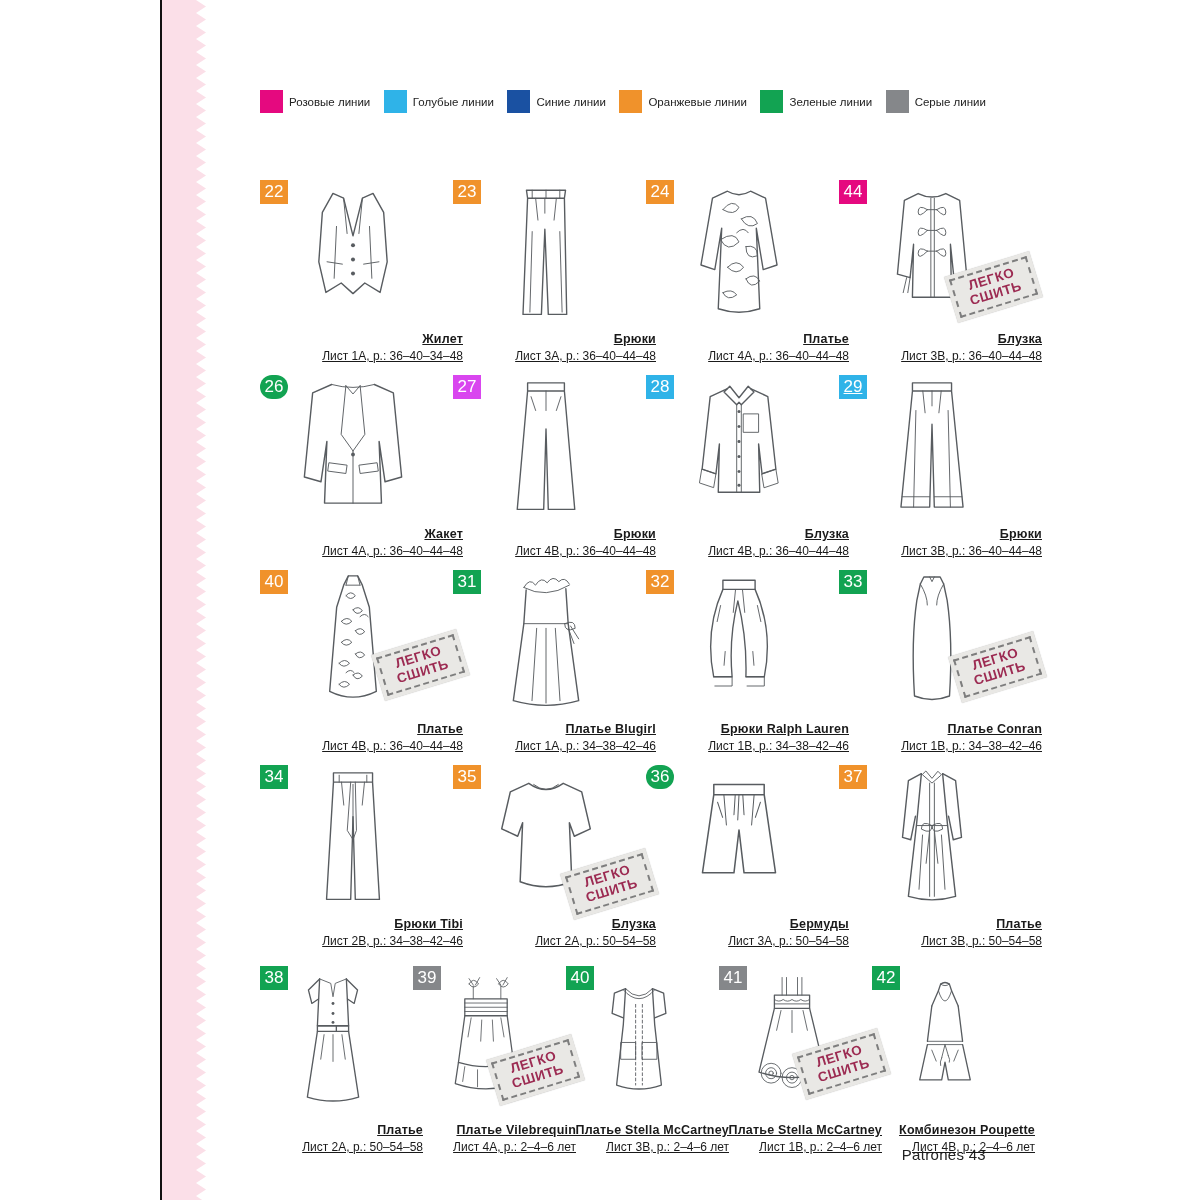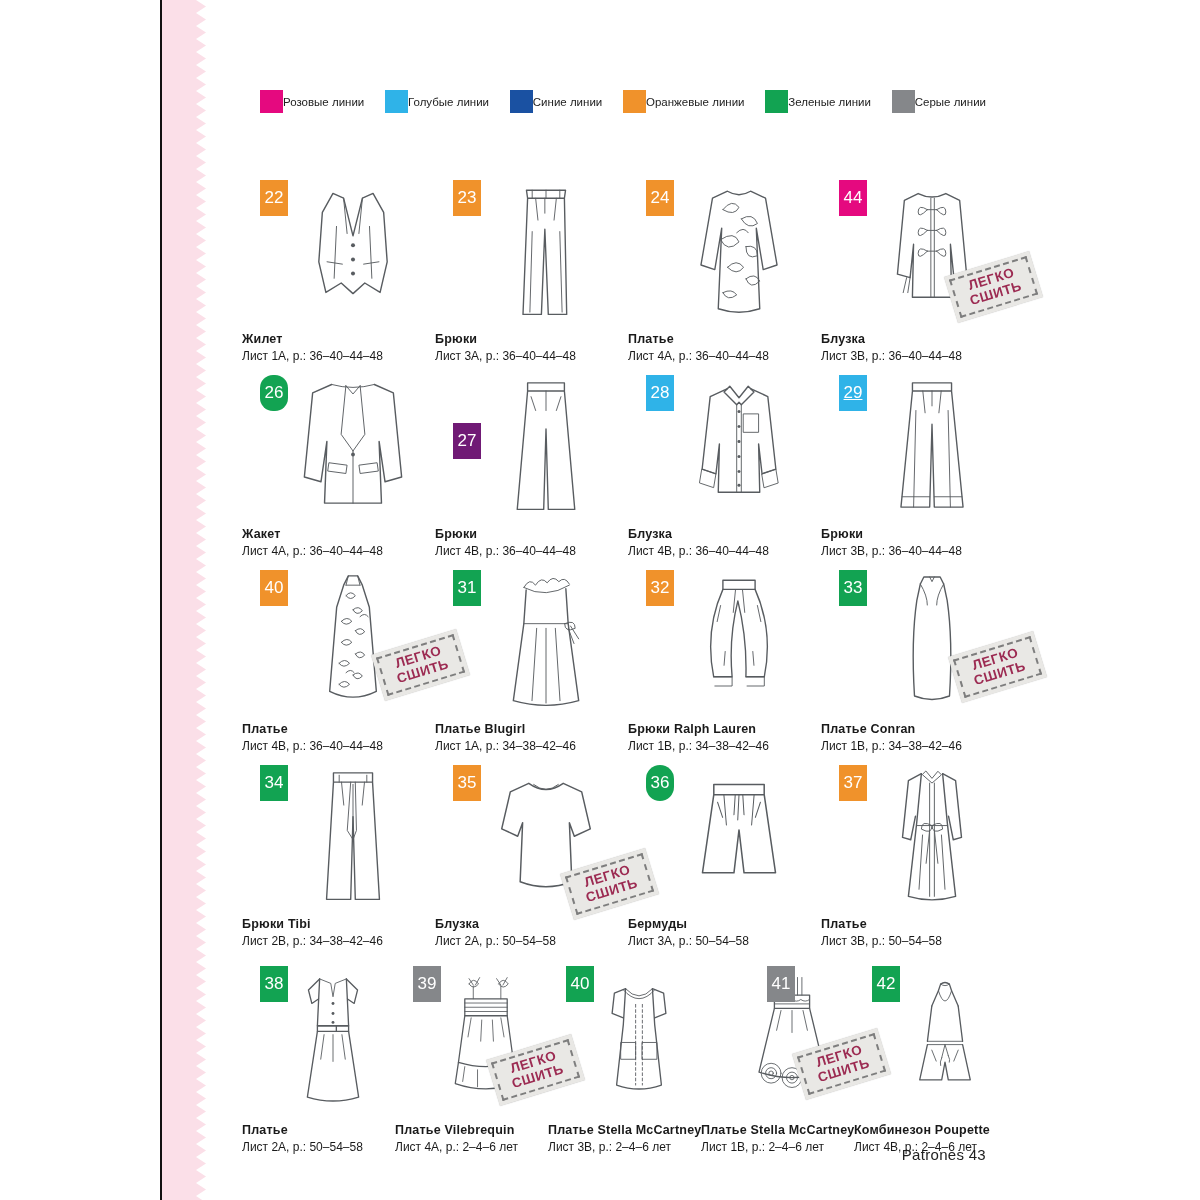--- a/index.html
+++ b/index.html
@@ -5,39 +5,39 @@
   html,body{margin:0;padding:0;}
   body{
     width:1200px;height:1200px;position:relative;background:#ffffff;
     font-family:"Liberation Sans", sans-serif;color:#1a1a1a;overflow:hidden;
   }
   
   .edge-line{position:absolute;left:160px;top:0;width:2px;height:1200px;background:#111;}
   .edge-strip{position:absolute;left:162px;top:0;width:46px;height:1200px;}
   
   .legend{position:absolute;left:260px;top:90px;width:726px;display:flex;justify-content:space-between;align-items:center;}
-  .legend-item{display:flex;align-items:center;justify-content:center;}
+  .legend-item{display:flex;align-items:center;gap:6px;justify-content:center;}
   .swatch{width:23px;height:23px;flex:none;}
   .legend-label{font-size:11.5px;color:#222;white-space:nowrap;}
   
   .grid{position:absolute;display:grid;}
   .main-grid{left:256px;top:172px;width:772px;grid-template-columns:repeat(4,193px);grid-auto-rows:195px;}
   .bottom-grid{left:256px;top:958px;width:765px;grid-template-columns:repeat(5,153px);grid-auto-rows:200px;}
   .cell{position:relative;}
   .badge{
-    position:absolute;left:4px;top:8px;width:28px;height:36px;z-index:3;
+    position:absolute;left:4px;top:8px;width:28px;height:24px;z-index:3;
     color:#fff;font-size:17px;display:flex;align-items:center;justify-content:center;
   }
   .art{position:absolute;left:0;right:0;top:2px;bottom:42px;display:flex;align-items:center;justify-content:center;}
   .art svg{display:block;}
   .art path,.art rect,.art circle,.art line,.art ellipse{fill:none;stroke:#585c60;stroke-width:1.2;stroke-linecap:round;stroke-linejoin:round;}
   .art .fl{fill:#585c60;stroke:none;}
   .art .thin{stroke-width:0.8;}
   .art .dsh{stroke-dasharray:2.5 2.2;}
-  .cap{position:absolute;left:-14px;right:-14px;bottom:4px;text-align:left;z-index:2;}
+  .cap{position:absolute;left:-14px;right:-14px;bottom:4px;text-align:right;z-index:2;text-decoration:underline;}
   .cap-name{font-size:12.5px;font-weight:bold;letter-spacing:0.2px;}
   .cap-info{font-size:12px;margin-top:3px;}
   
   .stamp{
     position:absolute;right:-10px;bottom:14px;z-index:4;background:#e9e8e5;
     padding:4px;transform:rotate(-17deg);box-shadow:0 0 1px rgba(0,0,0,.25);
   }
   .stamp-inner{
     border:2px dashed #7e7e7e;padding:3px 12px;text-align:center;
     color:#9c2b52;font-weight:bold;font-size:13.5px;line-height:1.1;letter-spacing:0.5px;
@@ -93,21 +93,21 @@
         <path d="M33,8 L24,24 L21,66 L27,92 L40,84 L50,93 L60,84 L73,92 L79,66 L76,24 L67,8 L58,12 L50,44 L42,12 Z"></path>
         <path class="thin" d="M42,12 L45,42 M58,12 L55,42 M36,36 L34,80 M64,36 L66,80"></path>
         <path class="thin" d="M28,66 L41,68 M59,68 L72,66"></path>
         <circle class="fl" cx="50" cy="52" r="1.7"></circle>
           <circle class="fl" cx="50" cy="64" r="1.7"></circle>
           <circle class="fl" cx="50" cy="76" r="1.7"></circle>
       </svg>
     </div>
     <div class="cap">
         <div class="cap-name">Жилет</div>
-        <div class="cap-info">Лист 1А, р.: 36–40–44–48</div>
+        <div class="cap-info">Лист 1А, р.: 36–40–34–48</div>
       </div>
   </div>
 
   <div class="cell">
     <div class="badge" style="background: rgb(240, 146, 43);">23</div>
     <div class="art">
       <svg width="118" height="138" viewBox="0 0 100 120">
         <path d="M33,8 H67 L66,15 H34 Z M34,15 L30,116 H46 L49,42 L52,116 H68 L66,15"></path>
         <path class="thin" d="M49,15 V28 M38,8 V15 M50,8 V15 M62,8 V15 M41,15 L43,34 M59,15 L57,34 M38,44 L36,114 M62,44 L64,114"></path>
       </svg>
@@ -164,21 +164,21 @@
         <circle class="fl" cx="50" cy="67" r="1.6"></circle>
       </svg>
     </div>
     <div class="cap">
         <div class="cap-name">Жакет</div>
         <div class="cap-info">Лист 4А, р.: 36–40–44–48</div>
       </div>
   </div>
 
   <div class="cell">
-    <div class="badge" style="background: #701a75; margin-top: 48px;">27</div>
+    <div class="badge" style="background: #d946ef;">27</div>
     <div class="art">
       <svg width="118" height="138" viewBox="0 0 100 120">
         <path d="M34,6 H66 V13 H34 Z M34,13 L25,116 H48 L50,46 L52,116 H75 L66,13"></path>
         <path class="thin" d="M50,13 V30 M37,18 L41,30 M63,18 L59,30"></path>
       </svg>
     </div>
     <div class="cap">
         <div class="cap-name">Брюки</div>
         <div class="cap-info">Лист 4В, р.: 36–40–44–48</div>
       </div>
@@ -418,21 +418,21 @@
         <path class="thin" d="M34,60 h13 v15 h-13 Z M53,60 h13 v15 h-13 Z"></path>
       </svg>
     </div>
     <div class="cap">
         <div class="cap-name">Платье Stella McCartney</div>
         <div class="cap-info">Лист 3В, р.: 2–4–6 лет</div>
       </div>
   </div>
 
   <div class="cell">
-    <div class="badge" style="background: rgb(133, 135, 138); margin-left: 48px;">41</div>
+    <div class="badge" style="background: rgb(133, 135, 138);">41</div>
     <div class="art">
       <svg width="110" height="130" viewBox="0 0 100 118">
         <path class="thin" d="M41,4 V20 M45,4 V20 M55,4 V20 M59,4 V20"></path>
         <path d="M34,20 H66 V32 H34 Z"></path>
         <path class="thin" d="M34,24 q4,3 8,0 q4,3 8,0 q4,3 8,0 q4,3 8,0 M34,28 H66"></path>
         <path d="M34,32 L20,90 Q50,100 80,90 L66,32"></path>
         <path class="thin" d="M40,34 l-4,18 M50,34 v20 M60,34 l4,18"></path>
         <circle class="thin" cx="31" cy="91" r="9"></circle>
           <circle class="thin" cx="31" cy="91" r="5"></circle>
           <circle class="thin" cx="31" cy="91" r="2"></circle>

